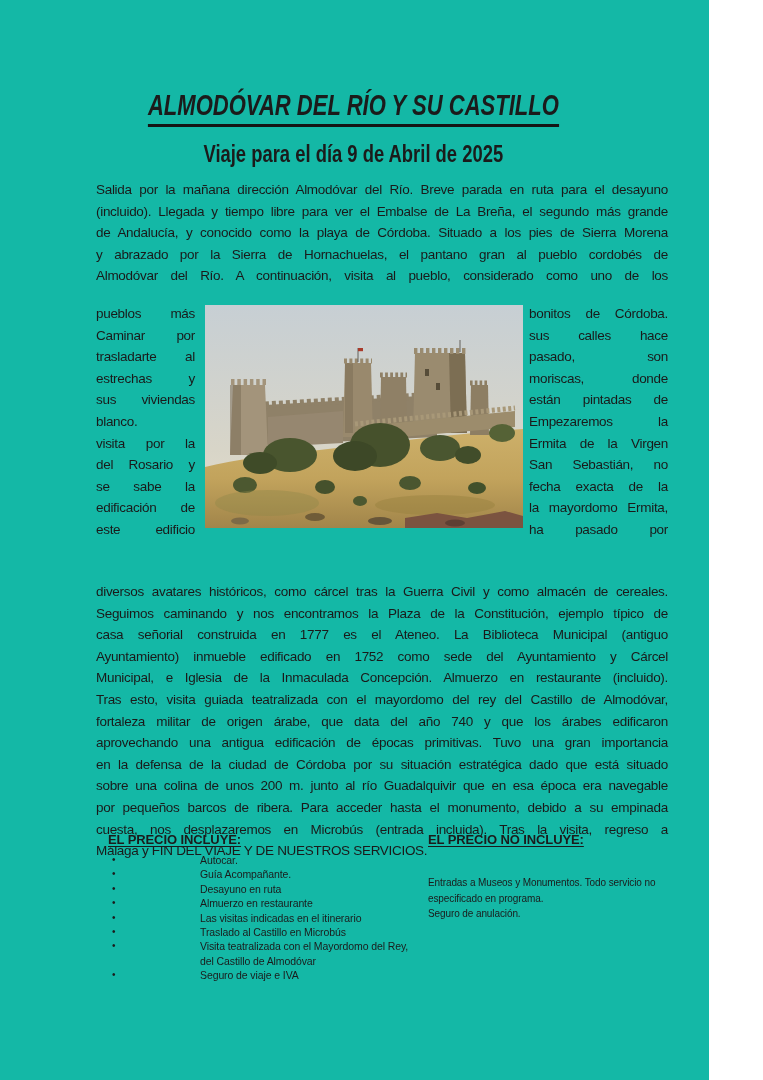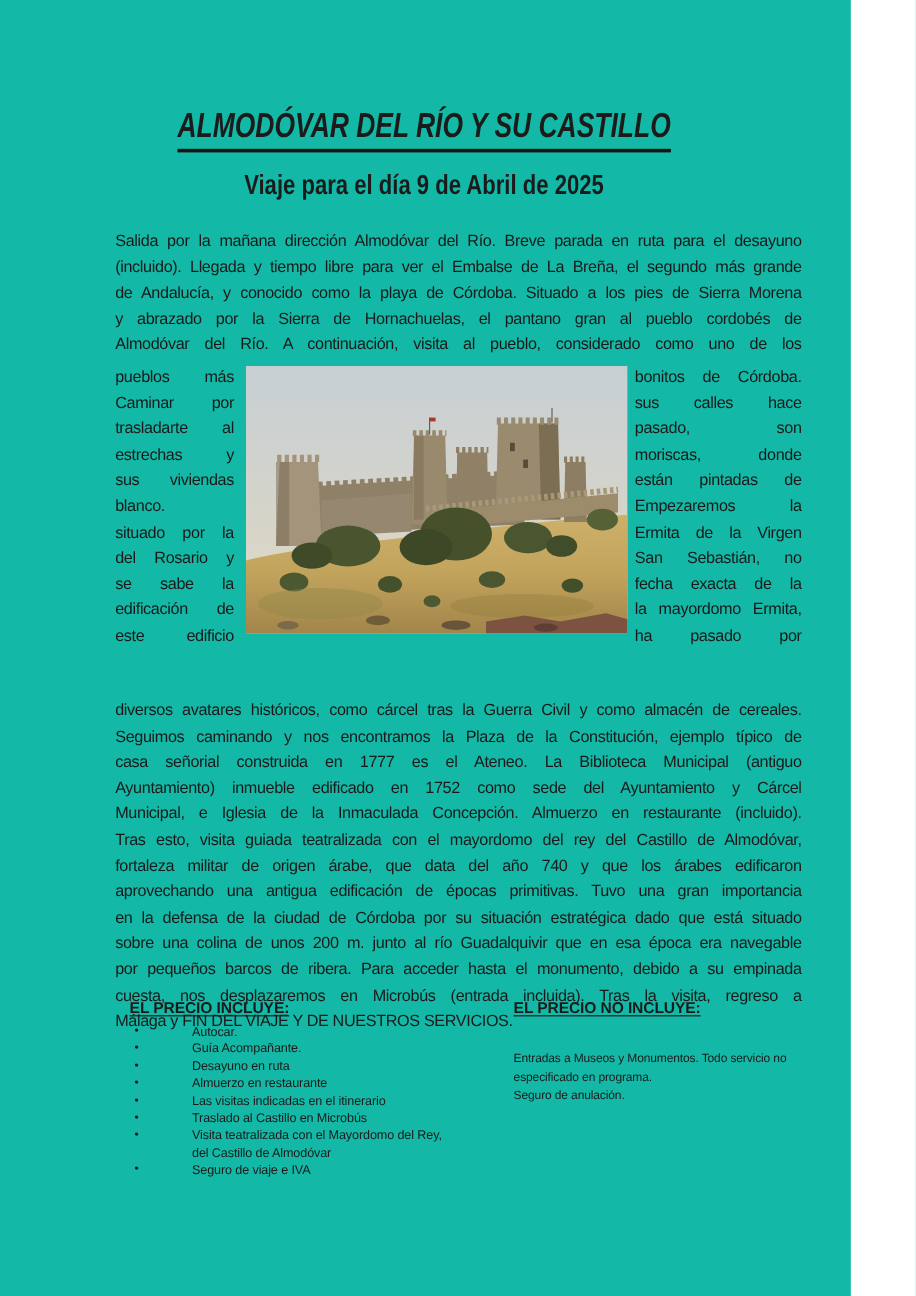--- a/index.html
+++ b/index.html
@@ -16,38 +16,38 @@
   }
   .subtitle-area { position:absolute; left:0; top:141px; width:707px; text-align:center; }
   .doc-subtitle {
     display:inline-block; font-size:23px; font-weight:bold;
     transform:scaleX(0.80); transform-origin:center; white-space:nowrap;
   }
   
   .bodytext { font-size:13.5px; letter-spacing:-0.3px; color:#1a1a1a; }
   .jline { text-align:justify; text-align-last:justify; line-height:21.6px; height:21.6px; overflow:visible; }
   .lastline { text-align:left; line-height:21.6px; height:21.6px; }
-  .para1 { position:absolute; left:96px; top:190px; width:572px; }
+  .para1 { position:absolute; left:96px; top:179px; width:572px; }
   .col-left  { position:absolute; left:96px;  top:303px; width:99px;  }
   .col-right { position:absolute; left:529px; top:303px; width:139px; }
   .para2 { position:absolute; left:96px; top:541px; width:572px;margin-top:40px; }
   
   .photo { position:absolute; left:205px; top:305px; width:318px; height:223px; }
   .photo svg { display:block; width:100%; height:100%; }
   
   .includes { position:absolute; left:108px; top:832px; width:310px; }
   .notinc   { position:absolute; left:428px; top:832px; width:245px; }
   .list-header {
     font-size:13px; font-weight:bold; text-decoration:underline;
     text-underline-offset:2px; letter-spacing:-0.1px; white-space:nowrap;
   }
   .bullets { margin-top:6px; }
   .bullet-row { display:flex; align-items:flex-start; }
   .bullet { width:48px; padding-left:4px; font-size:10px; line-height:14.4px; flex:none; }
-  .bullet-text { font-size:10.5px; line-height:14.4px; letter-spacing:-0.1px; white-space:nowrap; }
+  .bullet-text { font-size:10.5px; line-height:14.4px; letter-spacing:-0.1px; white-space:nowrap;margin-left:40px; }
   .notinc-body { margin-top:28px; }
   .nline { font-size:10px; line-height:15.5px; letter-spacing:-0.1px; white-space:nowrap; }
 </style>
 </head>
 <body>
 
 <div class="page">
 
   <div class="heading-area">
     <span class="doc-title">ALMODÓVAR DEL RÍO Y SU CASTILLO</span>
@@ -65,21 +65,21 @@
       <div class="jline">Almodóvar del Río. A continuación, visita al pueblo, considerado como uno de los</div>
     </div>
 
   <div class="col-left bodytext">
       <div class="jline">pueblos más</div>
       <div class="jline">Caminar por</div>
       <div class="jline">trasladarte al</div>
       <div class="jline">estrechas y</div>
       <div class="jline">sus viviendas</div>
       <div class="jline">blanco.</div>
-      <div class="jline">situado por la</div>
+      <div class="jline">visita por la</div>
       <div class="jline">del Rosario y</div>
       <div class="jline">se sabe la</div>
       <div class="jline">edificación de</div>
       <div class="jline">este edificio</div>
     </div>
 
   <div class="photo">
     <svg viewBox="0 0 318 223" preserveAspectRatio="none">
       <defs>
         <linearGradient id="sky" x1="0" y1="0" x2="0" y2="1">

